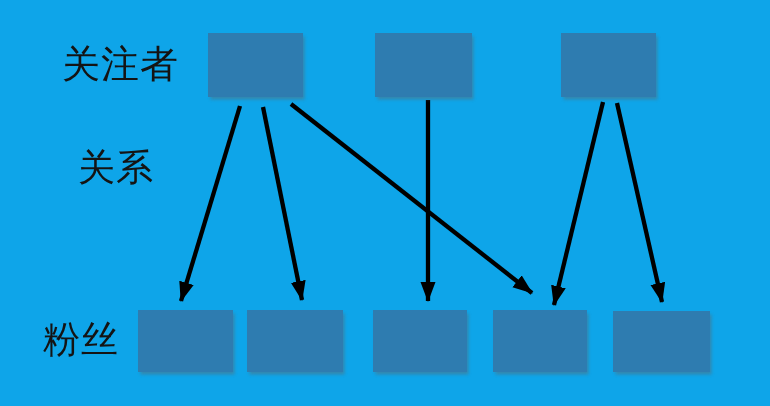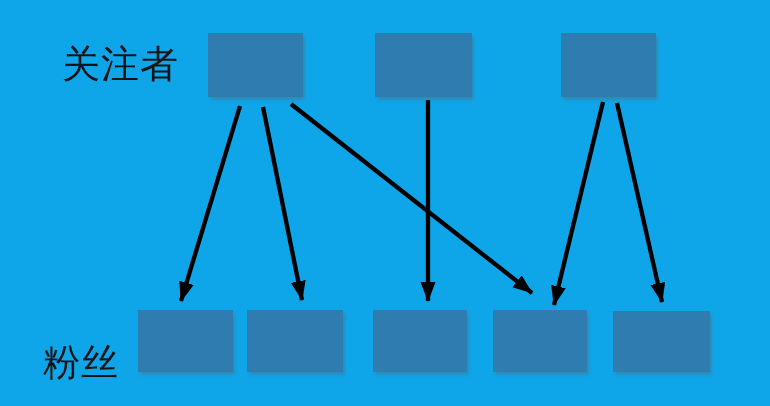--- a/index.html
+++ b/index.html
@@ -35,22 +35,23 @@
     height: 406px;
   }
 </style>
 </head>
 <body>
 
 <div class="stage">
 
   <div class="row-label" id="label-followers" style="left: 62px; top: 45px; font-size: 38px;">关注者</div>
 
+  <div class="row-label" id="label-relations" style="left: 78px; top: 149px; font-size: 37px;">关系</div>
 
-  <div class="row-label" id="label-fans" style="left: 43px; top: 321px; font-size: 37px; margin-top: 23px;">粉丝</div>
+  <div class="row-label" id="label-fans" style="left: 43px; top: 321px; font-size: 37px;">粉丝</div>
 
   <svg class="edges-layer" id="edges-layer" viewBox="0 0 770 406" xmlns="http://www.w3.org/2000/svg">
       <defs>
         <marker id="arrowhead" markerUnits="userSpaceOnUse" markerWidth="22" markerHeight="17" refX="19" refY="7.5" orient="auto">
           <path d="M0,0 L20,7.5 L0,15 Z" fill="#000000"></path>
         </marker>
       </defs>
       <line x1="240" y1="106" x2="181" y2="301" stroke="#000000" stroke-width="4.3" marker-end="url(#arrowhead)"></line>
       <line x1="263" y1="107" x2="302" y2="300" stroke="#000000" stroke-width="4.3" marker-end="url(#arrowhead)"></line>
       <line x1="291" y1="104" x2="532" y2="293" stroke="#000000" stroke-width="4.3" marker-end="url(#arrowhead)"></line>

